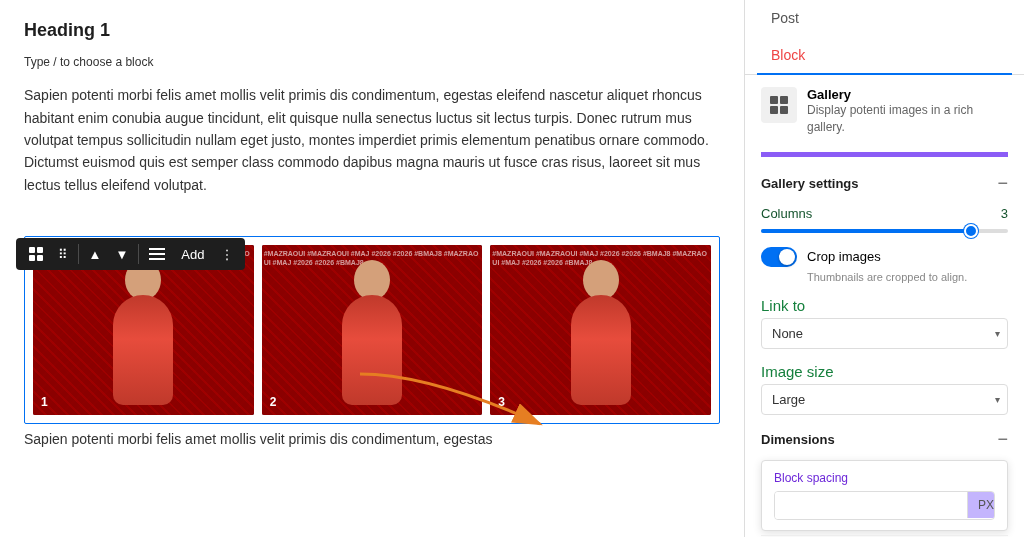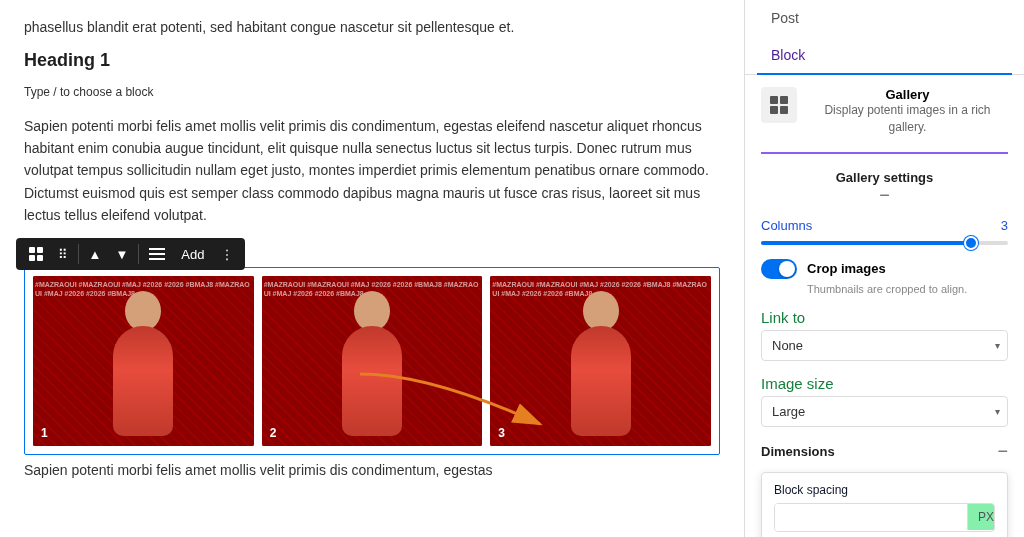--- a/index.html
+++ b/index.html
@@ -177,61 +177,59 @@
     }
     .sidebar-tab {
       padding: 10px 14px;
       font-size: 14px;
       cursor: pointer;
       color: #555;
       border-bottom: 2px solid transparent;
       margin-bottom: -1px;
     }
     .sidebar-tab.active {
-      color: #4c1d95;
+      color: #ef4444;
       border-bottom-color: #0070f3;
       font-weight: 500;
     }
 
     .sidebar-body { padding: 12px 16px; flex: 1; }
 
     .gallery-info {
       display: flex;
       align-items: flex-start;
       gap: 10px;
       margin-bottom: 16px;
       padding-bottom: 16px;
-      border-bottom: 2px solid #8b5cf6;
-      text-align: center;
+      border-bottom: 5px solid #8b5cf6;
     }
     .gallery-icon {
       width: 36px;
       height: 36px;
       background: #f0f0f0;
       border-radius: 4px;
       display: flex;
       align-items: center;
       justify-content: center;
       flex-shrink: 0;
     }
     .gallery-info-text .gallery-title { font-size: 13px; font-weight: 600; }
     .gallery-info-text .gallery-desc { font-size: 12px; color: #666; line-height: 1.4; }
 
     .section-header {
       display: flex;
       justify-content: space-between;
       align-items: center;
       margin-bottom: 12px;
-      flex-direction: column;
     }
     .section-title { font-size: 13px; font-weight: 600; color: #1e1e1e; }
     .section-toggle { font-size: 18px; color: #666; cursor: pointer; }
 
     
-    .columns-label { font-size: 13px; color: #1d4ed8; margin-bottom: 8px; display: flex; justify-content: space-between; align-items: center; }
+    .columns-label { font-size: 13px; color: #14532d; margin-bottom: 8px; display: flex; justify-content: space-between; align-items: center; }
     .slider-wrap { margin-bottom: 14px; }
     .slider-track {
       position: relative;
       height: 4px;
       background: #ddd;
       border-radius: 2px;
       margin: 6px 0;
     }
     .slider-fill {
       position: absolute;
@@ -276,21 +274,21 @@
     .toggle-thumb {
       position: absolute;
       top: 2px;
       right: 2px;
       width: 16px;
       height: 16px;
       background: #fff;
       border-radius: 50%;
       box-shadow: 0 1px 3px rgba(0,0,0,0.3);
     }
-    .toggle-label { font-size: 13px; font-weight: 700; }
+    .toggle-label { font-size: 13px; font-weight: 400; }
     .toggle-desc { font-size: 11px; color: #888; margin-bottom: 14px; margin-left: 46px; margin-top: 2px; }
 
     
     .field-label { font-size: 15px; color: #15803d; margin-bottom: 4px; }
     .select-field-wrap {
       position: relative;
       margin-bottom: 14px;
     }
     .select-field-wrap select {
       width: 100%;
@@ -322,38 +320,38 @@
       margin-bottom: 10px;
     }
 
     .block-spacing-box {
       border: 1px solid #ddd;
       border-radius: 4px;
       padding: 10px 12px;
       background: #fff;
       box-shadow: 0 2px 8px rgba(0,0,0,0.12);
     }
-    .block-spacing-title { font-size: 12px; color: #0f172a; margin-bottom: 6px; }
+    .block-spacing-title { font-size: 12px; color: #6d28d9; margin-bottom: 6px; }
     .block-spacing-input-wrap {
       display: flex;
       align-items: center;
       border: 1px solid #ddd;
       border-radius: 4px;
       overflow: hidden;
     }
     .block-spacing-input {
       flex: 1;
       border: none;
       outline: none;
       padding: 6px 8px;
       font-size: 13px;
     }
     .block-spacing-unit {
       padding: 6px 10px;
-      background: #86efac;
+      background: #c4b5fd;
       border-left: 1px solid #ddd;
       font-size: 12px;
       color: #555;
     }
 
     
     .advanced-row {
       display: flex;
       justify-content: space-between;
       align-items: center;
@@ -364,21 +362,20 @@
     .advanced-label { font-size: 13px; font-weight: 700; }
     .advanced-chevron { font-size: 14px; color: #666; }
 
     
     .arrow-svg { pointer-events: none; }
   </style>
 </head>
 <body>
 
 <div class="main-content">
-  <p>phasellus blandit erat potenti, sed habitant congue nascetur sit pellentesque et.</p>
   <h2>Heading 1</h2>
   <p class="type-placeholder">Type / to choose a block</p>
   <p>Sapien potenti morbi felis amet mollis velit primis dis condimentum, egestas eleifend nascetur aliquet rhoncus habitant enim conubia augue tincidunt, elit quisque nulla senectus luctus sit lectus turpis. Donec rutrum mus volutpat tempus sollicitudin nullam eget justo, montes imperdiet primis elementum penatibus ornare commodo. Dictumst euismod quis est semper class commodo dapibus magna mauris ut fusce cras risus, laoreet sit mus lectus tellus eleifend volutpat.</p>
 
   <div class="gallery-toolbar">
     <button class="toolbar-btn">
       <svg width="16" height="16" viewBox="0 0 16 16" fill="none">
           <rect x="1" y="1" width="6" height="6" rx="1" fill="white"></rect>
           <rect x="9" y="1" width="6" height="6" rx="1" fill="white"></rect>
           <rect x="1" y="9" width="6" height="6" rx="1" fill="white"></rect>

